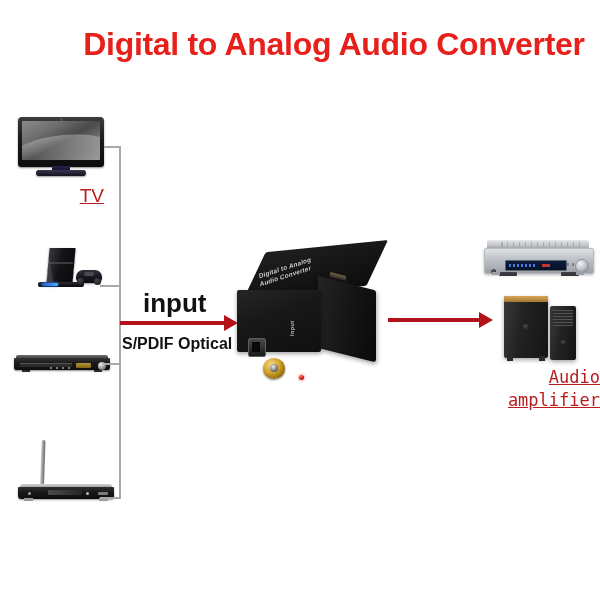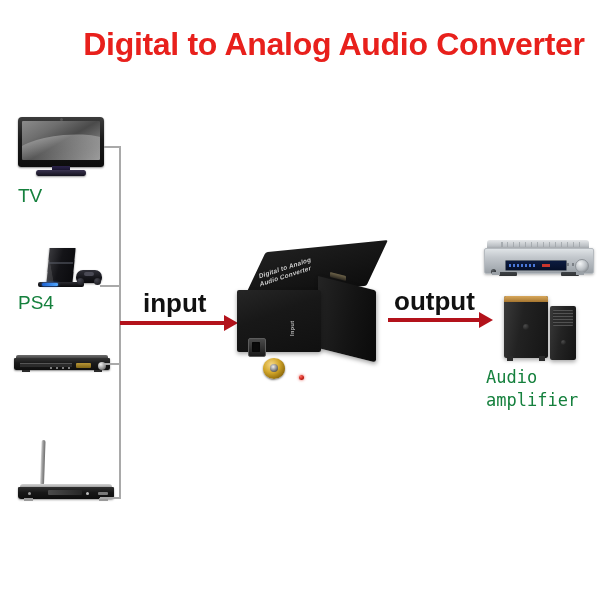--- a/index.html
+++ b/index.html
@@ -19,23 +19,24 @@
     text-align:center;
     font-size:32px;font-weight:bold;
     color:#e8201c;
     letter-spacing:-0.3px;
     white-space:nowrap;
     padding-left:34px;
   }
 
   
   .dev-label{
-    position:absolute;text-align:left;
-    color:#15803d;
+    position:absolute;text-align:right;
+    color:#b91c1c;
     white-space:nowrap;
+    text-decoration:underline;
   }
   .label-sans{font-family:"Liberation Sans", sans-serif;font-size:19px;}
   .label-mono{font-family:"DejaVu Sans Mono", monospace;font-size:17px;}
 
   
   #tv{position:absolute;left:18px;top:117px;width:86px;height:62px;}
   .tv-bezel{
     position:absolute;left:0;top:0;width:86px;height:50px;
     background:linear-gradient(180deg,#3c3c3c 0%,#1a1a1a 45%,#0c0c0c 100%);
     border-radius:4px 4px 3px 3px;
@@ -368,21 +369,20 @@
   <div id="ps4">
     <div class="ps4-body"></div>
     <div class="ps4-slit"></div>
     <div class="ps4-stand"></div>
     <div class="ps4-led"></div>
     <div class="ps4-pad">
       <div class="ps4-pad-l"></div>
       <div class="ps4-pad-r"></div>
     </div>
   </div>
-  <div class="dev-label label-sans" style="left:18px;top:292px;width:86px;">PS4</div>
 
   <div id="dvd">
     <div class="dvd-top"></div>
     <div class="dvd-face">
       <div class="dvd-tray"></div>
       <div class="dvd-btns"></div>
       <div class="dvd-disp"></div>
       <div class="dvd-knob"></div>
     </div>
     <div class="dvd-feet"></div>
@@ -401,38 +401,38 @@
 
   <div class="bus-v"></div>
   <div class="bus-h" style="left:104px;top:146px;width:17px;"></div>
   <div class="bus-h" style="left:100px;top:285px;width:21px;"></div>
   <div class="bus-h" style="left:104px;top:363px;width:17px;"></div>
   <div class="bus-h" style="left:100px;top:497px;width:21px;"></div>
 
   <div class="arrow-word" style="left:143px;top:288px;">input</div>
   <div class="arrow-line" style="left:120px;top:321px;width:105px;"></div>
   <div class="arrow-head" style="left:224px;top:315px;"></div>
+  <div class="arrow-sub" style="left:122px;top:335px;">S/PDIF Optical</div>
 
   <div id="conv">
     <div class="conv-top"></div>
     <div class="conv-top-lbl">
       <span>Digital to Analog</span><br>
       <span>Audio Converter</span>
     </div>
     <div class="conv-side"></div>
     <div class="conv-side-led"></div>
     <div class="conv-front">
       <div class="conv-optical"></div>
       <div class="conv-input-lbl">Input</div>
       <div class="conv-rca"></div>
       <div class="conv-redled"></div>
     </div>
   </div>
 
-  <div class="arrow-word" style="left:394px;top:286px;">output</div>
   <div class="arrow-line" style="left:388px;top:318px;width:92px;"></div>
   <div class="arrow-head" style="left:479px;top:312px;"></div>
 
   <div id="amp">
     <div class="amp-top">
       <div class="amp-vents"></div>
     </div>
     <div class="amp-face">
       <div class="amp-smallbtn"></div>
       <div class="amp-disp"></div>

